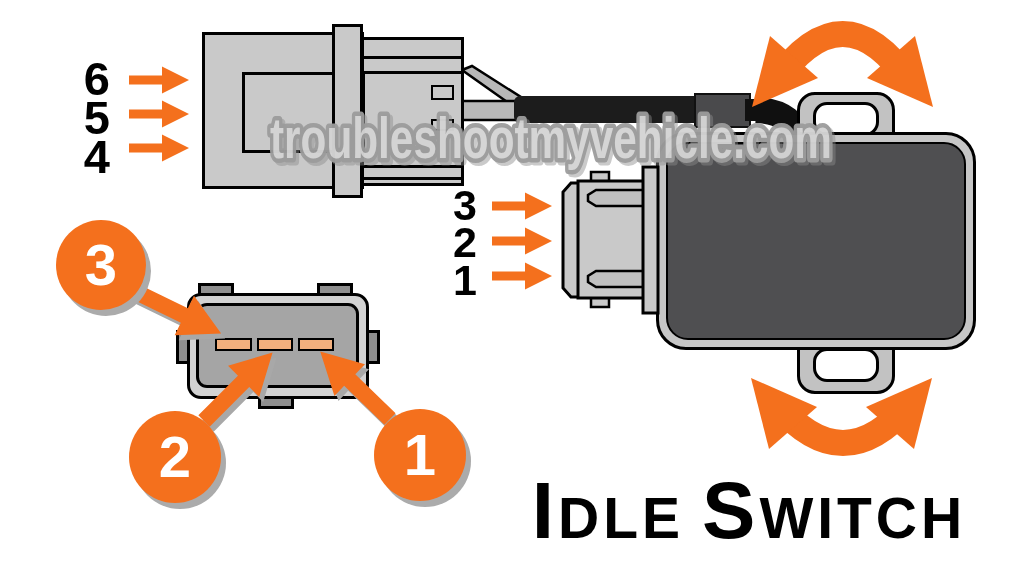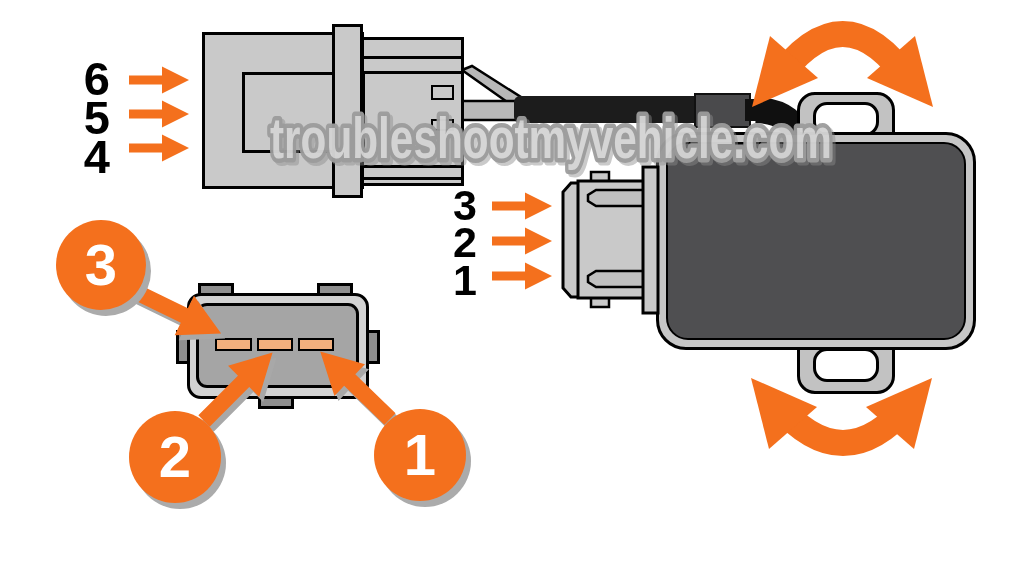--- a/index.html
+++ b/index.html
@@ -161,14 +161,17 @@
       <polygon points="751,378 769,449 817,407" fill="#F4701D"></polygon>
       <polygon points="932,378 914,449 866,407" fill="#F4701D"></polygon>
     </g>
   </svg>
 
   <svg class="abs svg-watermark" width="1024" height="576" viewBox="0 0 1024 576">
     <text x="273" y="161" textLength="562" lengthAdjust="spacingAndGlyphs" font-family="Liberation Sans, DejaVu Sans, sans-serif" font-weight="bold" font-size="57" fill="#8C8C8C" stroke="#8C8C8C" stroke-width="9" stroke-linejoin="round" opacity="0.45">troubleshootmyvehicle.com</text>
     <text x="270" y="158" textLength="562" lengthAdjust="spacingAndGlyphs" font-family="Liberation Sans, DejaVu Sans, sans-serif" font-weight="bold" font-size="57" fill="#D6D6D6" stroke="#9C9C9C" stroke-width="9" stroke-linejoin="round" paint-order="stroke" opacity="0.95">troubleshootmyvehicle.com</text>
   </svg>
 
+  <div class="abs title">
+    <span class="big">I</span><span class="small">DLE</span><span class="gap"></span><span class="big">S</span><span class="small">WITCH</span>
+  </div>
 
 </div>
 
 </body></html>

